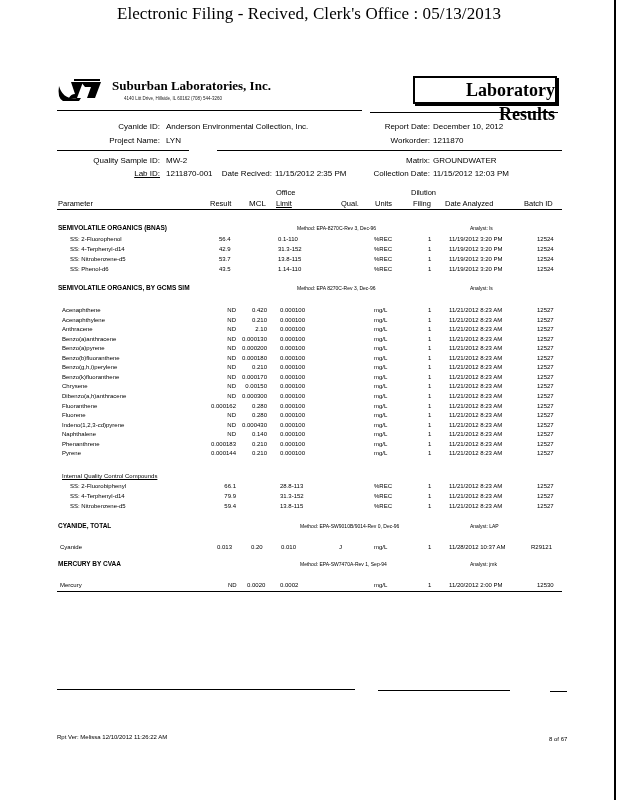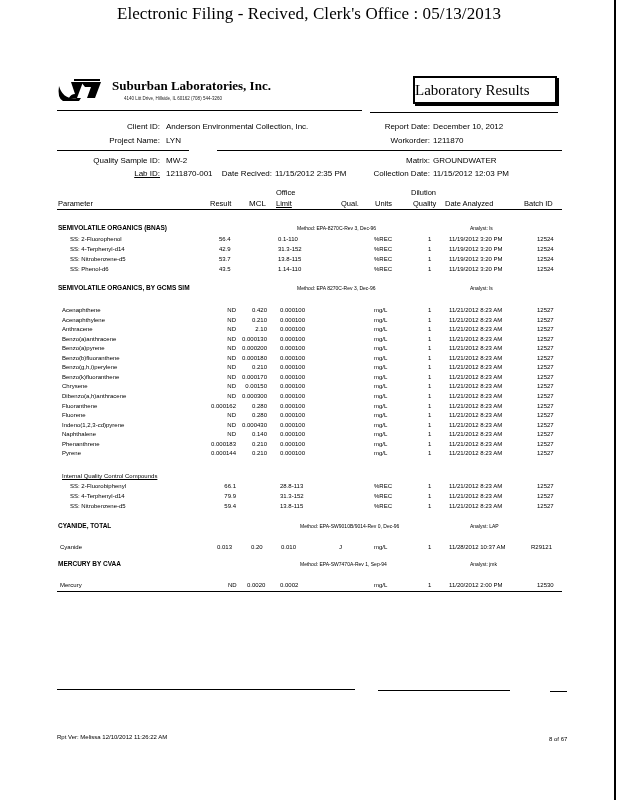--- a/index.html
+++ b/index.html
@@ -3,21 +3,21 @@
 <meta charset="utf-8">
 <style>
   html, body { margin:0; padding:0; background:#fff; }
   body { width:618px; height:800px; position:relative; overflow:hidden; color:#000; font-family:"Liberation Sans", sans-serif; }
   .abs { position:absolute; }
   .filing { top:4px; left:0; width:618px; text-align:center; font-family:"Liberation Serif", serif; font-size:17px; letter-spacing:0.1px; }
   .rightbar { left:614px; top:0; width:2px; height:800px; background:#000; }
   .logo { left:57px; top:78px; width:44px; height:24px; }
   .company { left:112px; top:78px; font-family:"Liberation Serif", serif; font-weight:bold; font-size:13px; }
   .address { left:124px; top:96px; font-size:4.5px; color:#222; }
-  .labres { left:413px; top:76px; width:140px; height:24px; border:2px solid #000; box-shadow:2px 2px 0 #000; font-family:"Liberation Serif", serif; font-weight:normal; font-size:15px; text-align:left; line-height:24px; }
+  .labres { left:413px; top:76px; width:140px; height:24px; border:2px solid #000; box-shadow:2px 2px 0 #000; font-family:"Liberation Serif", serif; font-weight:bold; font-size:18px; text-align:right; line-height:24px; }
   .hline { background:#000; height:1px; }
   .lbl { font-size:8px; text-align:right; }
   .val { font-size:8px; }
   .colhdr { font-size:7.5px; }
   .row { position:absolute; left:0; width:618px; height:10px; font-size:6px; }
   .row span { position:absolute; white-space:nowrap; }
   .sec { font-size:6.5px; font-weight:bold; }
   .meth { font-size:5px; }
   .r { text-align:right; }
   .foot { font-size:6px; }
@@ -34,21 +34,21 @@
   <path d="M24 4 L44 4 L38 20 L30 20 L34 9 L28 9 Z" fill="#000"></path>
   <rect x="17" y="1" width="26" height="2" fill="#000"></rect>
 </svg>
 <div class="abs company">Suburban Laboratories, Inc.</div>
 <div class="abs address">4140 Litt Drive, Hillside, IL 60162  (708) 544-3260</div>
 <div class="abs labres">Laboratory Results</div>
 
 <div class="abs hline" style="left:57px;top:110px;width:305px;"></div>
 <div class="abs hline" style="left:370px;top:112px;width:188px;"></div>
 
-<div class="abs lbl" style="left:60px;top:122px;width:100px;">Client ID:</div>
+<div class="abs lbl" style="left:60px;top:122px;width:100px;">Cyanide ID:</div>
 <div class="abs val" style="left:166px;top:122px;">Anderson Environmental Collection, Inc.</div>
 <div class="abs lbl" style="left:40px;top:136px;width:120px;">Project Name:</div>
 <div class="abs val" style="left:166px;top:136px;">LYN</div>
 <div class="abs lbl" style="left:350px;top:122px;width:80px;">Report Date:</div>
 <div class="abs val" style="left:433px;top:122px;">December 10, 2012</div>
 <div class="abs lbl" style="left:350px;top:136px;width:80px;">Workorder:</div>
 <div class="abs val" style="left:433px;top:136px;text-align:right;">1211870</div>
 
 <div class="abs hline" style="left:57px;top:150px;width:132px;"></div>
 <div class="abs hline" style="left:217px;top:150px;width:345px;"></div>
@@ -65,21 +65,21 @@
 <div class="abs val" style="left:433px;top:169px;">11/15/2012 12:03 PM</div>
 
 <div class="abs colhdr" style="left:58px;top:199px;">Parameter</div>
 <div class="abs colhdr" style="left:210px;top:199px;">Result</div>
 <div class="abs colhdr" style="left:249px;top:199px;font-size:8px;">MCL</div>
 <div class="abs colhdr" style="left:276px;top:188px;">Office</div>
 <div class="abs colhdr" style="left:276px;top:199px;text-decoration:underline;">Limit</div>
 <div class="abs colhdr" style="left:341px;top:199px;">Qual.</div>
 <div class="abs colhdr" style="left:375px;top:199px;">Units</div>
 <div class="abs colhdr" style="left:411px;top:188px;">Dilution</div>
-<div class="abs colhdr" style="left:413px;top:199px;">Quality</div>
+<div class="abs colhdr" style="left:413px;top:199px;">Filing</div>
 <div class="abs colhdr" style="left:445px;top:199px;">Date Analyzed</div>
 <div class="abs colhdr" style="left:524px;top:199px;">Batch ID</div>
 <div class="abs hline" style="left:57px;top:209px;width:505px;"></div>
 
 <div class="row" style="top:224px;">
   <span class="sec" style="left:58px;">SEMIVOLATILE ORGANICS (BNAS)</span>
   <span class="meth" style="left:297px;top:1px;">Method: EPA-8270C-Rev 3, Dec-96</span>
   <span class="meth" style="left:470px;top:1px;">Analyst: ls</span>
 </div>
 <div class="row" style="top:236px;">

